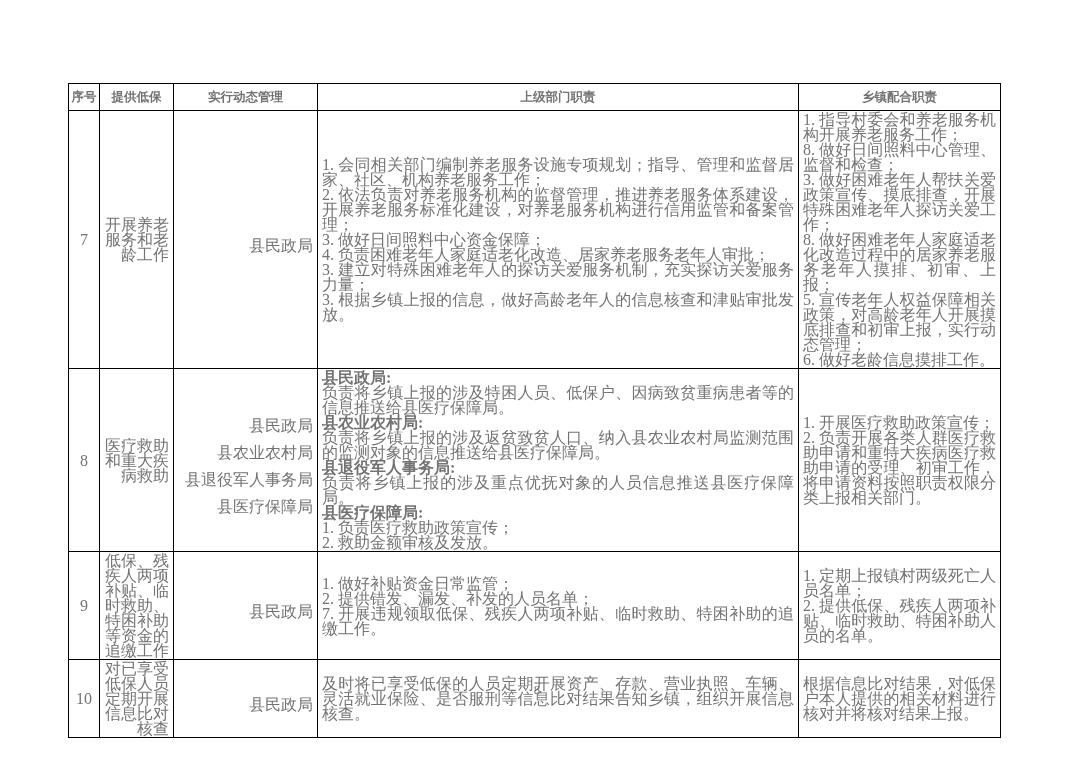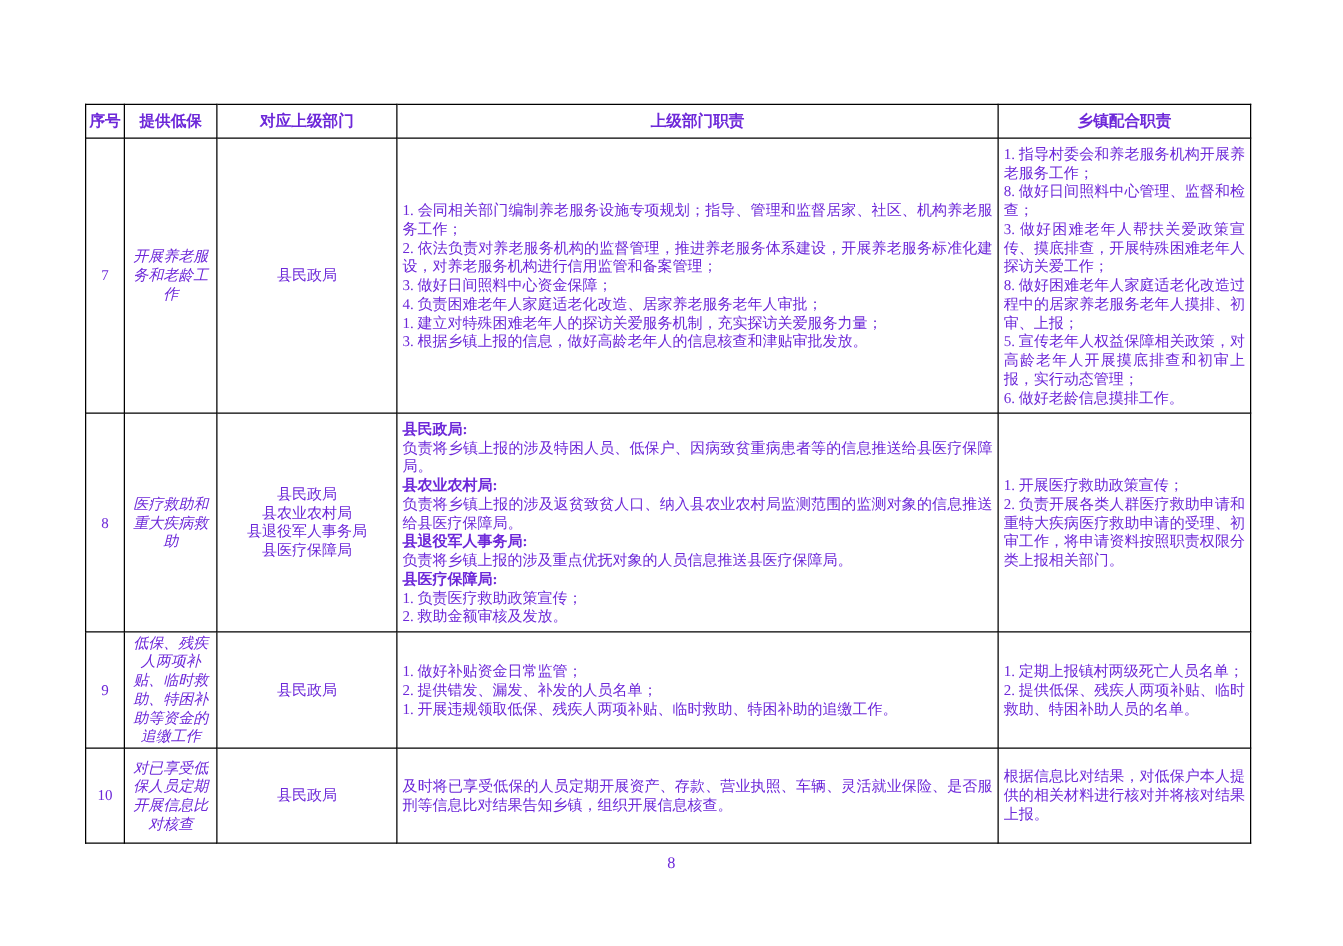--- a/index.html
+++ b/index.html
@@ -4,53 +4,53 @@
 <style>
   * { box-sizing: border-box; }
   html, body { margin: 0; padding: 0; background: #e8e8e8; }
   .page {
     position: relative;
     width: 1074px;
     height: 757px;
     margin: 0 auto;
     background: #ffffff;
     font-family: "Liberation Serif", "DejaVu Serif", serif;
-    color: #6d28d9;
+    color: #737373;
     overflow: hidden;
   }
   table.doc {
     position: absolute;
     left: 68px;
     top: 83px;
     width: 932px;
     border-collapse: collapse;
     table-layout: fixed;
   }
   .doc th, .doc td {
     border: 1px solid #000000;
     padding: 1px 4px;
-    font-size: 12px;
+    font-size: 16px;
     line-height: 15px;
     vertical-align: middle;
     word-break: break-all;
   }
   .doc thead th {
     font-weight: bold;
     text-align: center;
     height: 27px;
     font-size: 12.5px;
     padding: 2px;
   }
   .doc tbody tr:nth-child(1) { height: 220px; }
   .doc tbody tr:nth-child(2) { height: 175px; }
   .doc tbody tr:nth-child(3) { height: 93px; }
   .doc tbody tr:nth-child(4) { height: 76px; }
   .cell-seq { text-align: center; }
-  .cell-item { text-align: center; font-style: italic; }
-  .cell-dept .dept-line { text-align: center; }
+  .cell-item { text-align: right; }
+  .cell-dept .dept-line { text-align: right; margin-top: 12px; }
   .duty-line { text-align: justify; }
   .duty-line.bold { font-weight: bold; text-align: left; }
   .page-number {
     position: absolute;
     top: 682px;
     left: 0;
     width: 100%;
     text-align: center;
     font-size: 13px;
   }
@@ -64,38 +64,38 @@
       <col style="width:31px">
       <col style="width:74px">
       <col style="width:144px">
       <col style="width:481px">
       <col style="width:202px">
     </colgroup>
     <thead>
       <tr>
         <th>序号</th>
         <th>提供低保</th>
-        <th>对应上级部门</th>
+        <th>实行动态管理</th>
         <th>上级部门职责</th>
         <th>乡镇配合职责</th>
       </tr>
     </thead>
     <tbody id="table-body">
         <tr>
           <td class="cell-seq">7</td>
           <td class="cell-item">开展养老服务和老龄工作</td>
           <td class="cell-dept">
             <div class="dept-line">县民政局</div>
           </td>
           <td class="cell-duties">
             <div class="duty-line">1. 会同相关部门编制养老服务设施专项规划；指导、管理和监督居家、社区、机构养老服务工作；</div>
             <div class="duty-line">2. 依法负责对养老服务机构的监督管理，推进养老服务体系建设，开展养老服务标准化建设，对养老服务机构进行信用监管和备案管理；</div>
             <div class="duty-line">3. 做好日间照料中心资金保障；</div>
             <div class="duty-line">4. 负责困难老年人家庭适老化改造、居家养老服务老年人审批；</div>
-            <div class="duty-line">1. 建立对特殊困难老年人的探访关爱服务机制，充实探访关爱服务力量；</div>
+            <div class="duty-line">3. 建立对特殊困难老年人的探访关爱服务机制，充实探访关爱服务力量；</div>
             <div class="duty-line">3. 根据乡镇上报的信息，做好高龄老年人的信息核查和津贴审批发放。</div>
           </td>
           <td class="cell-duties">
             <div class="duty-line">1. 指导村委会和养老服务机构开展养老服务工作；</div>
             <div class="duty-line">8. 做好日间照料中心管理、监督和检查；</div>
             <div class="duty-line">3. 做好困难老年人帮扶关爱政策宣传、摸底排查，开展特殊困难老年人探访关爱工作；</div>
             <div class="duty-line">8. 做好困难老年人家庭适老化改造过程中的居家养老服务老年人摸排、初审、上报；</div>
             <div class="duty-line">5. 宣传老年人权益保障相关政策，对高龄老年人开展摸底排查和初审上报，实行动态管理；</div>
             <div class="duty-line">6. 做好老龄信息摸排工作。</div>
           </td>
@@ -127,21 +127,21 @@
         </tr>
         <tr>
           <td class="cell-seq">9</td>
           <td class="cell-item">低保、残疾人两项补贴、临时救助、特困补助等资金的追缴工作</td>
           <td class="cell-dept">
             <div class="dept-line">县民政局</div>
           </td>
           <td class="cell-duties">
             <div class="duty-line">1. 做好补贴资金日常监管；</div>
             <div class="duty-line">2. 提供错发、漏发、补发的人员名单；</div>
-            <div class="duty-line">1. 开展违规领取低保、残疾人两项补贴、临时救助、特困补助的追缴工作。</div>
+            <div class="duty-line">7. 开展违规领取低保、残疾人两项补贴、临时救助、特困补助的追缴工作。</div>
           </td>
           <td class="cell-duties">
             <div class="duty-line">1. 定期上报镇村两级死亡人员名单；</div>
             <div class="duty-line">2. 提供低保、残疾人两项补贴、临时救助、特困补助人员的名单。</div>
           </td>
         </tr>
         <tr>
           <td class="cell-seq">10</td>
           <td class="cell-item">对已享受低保人员定期开展信息比对核查</td>
           <td class="cell-dept">

